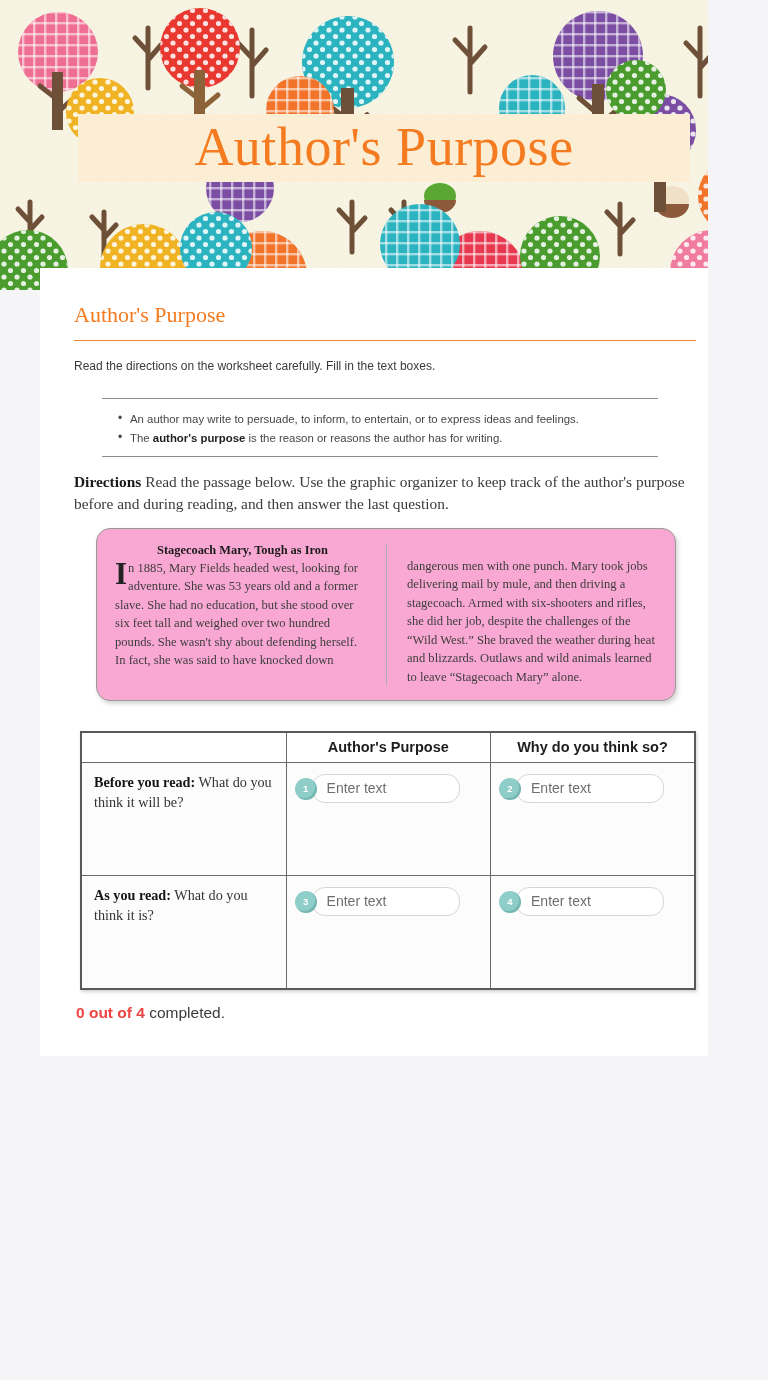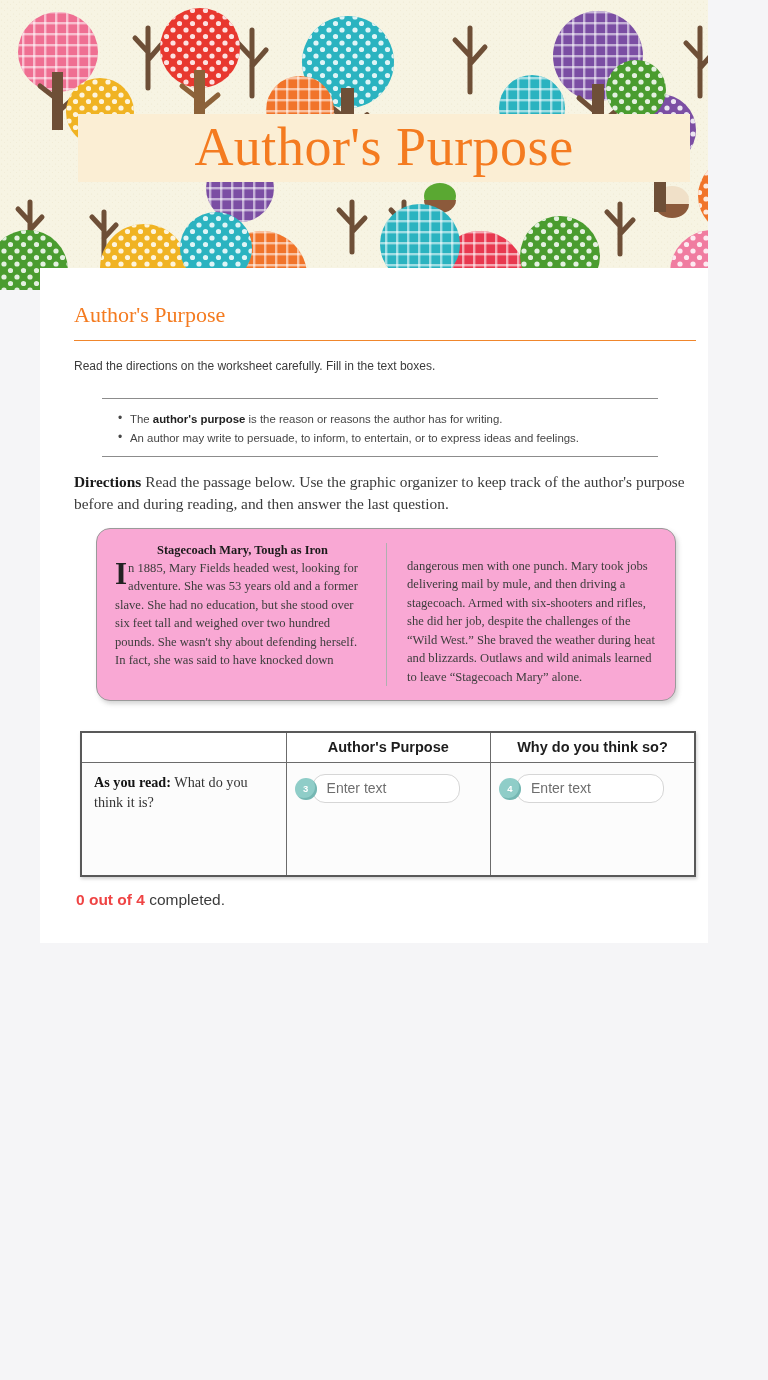--- a/index.html
+++ b/index.html
@@ -335,22 +335,22 @@
   <div class="card">
 
     <h1 class="wsheet-title">Author's Purpose</h1>
 
     <p class="instructions">Read the directions on the worksheet carefully. Fill in the text boxes.</p>
 
     <div class="sheet">
 
       <div class="facts">
         <ul>
+          <li>An author may write to persuade, to inform, to entertain, or to express ideas and feelings.</li>
           <li>The <b>author's purpose</b> is the reason or reasons the author has for writing.</li>
-          <li>An author may write to persuade, to inform, to entertain, or to express ideas and feelings.</li>
         </ul>
       </div>
 
       <p class="directions">
         <span class="d-label">Directions</span>
         <span>Read the passage below. Use the graphic organizer to keep track of the author's purpose before and during reading, and then answer the last question.</span>
       </p>
 
       <div class="passage">
         <div class="pcol left">
@@ -363,20 +363,35 @@
       </div>
 
       <table class="organizer">
         <tbody>
             <tr>
           <th class="blank"></th>
           <th class="c2">Author's Purpose</th>
           <th class="c3">Why do you think so?</th>
         </tr>
 
+        <tr>
+          <td class="q-cell"><b>Before you read:</b><span> What do you think it will be?</span></td>
+          <td class="a-cell">
+            <div class="field-wrap">
+              <span class="badge">1</span>
+              <div class="enter-field">Enter text</div>
+            </div>
+          </td>
+          <td class="a-cell">
+            <div class="field-wrap">
+              <span class="badge">2</span>
+              <div class="enter-field">Enter text</div>
+            </div>
+          </td>
+        </tr>
 
         <tr>
           <td class="q-cell"><b>As you read:</b><span> What do you think it is?</span></td>
           <td class="a-cell">
             <div class="field-wrap">
               <span class="badge">3</span>
               <div class="enter-field">Enter text</div>
             </div>
           </td>
           <td class="a-cell">

